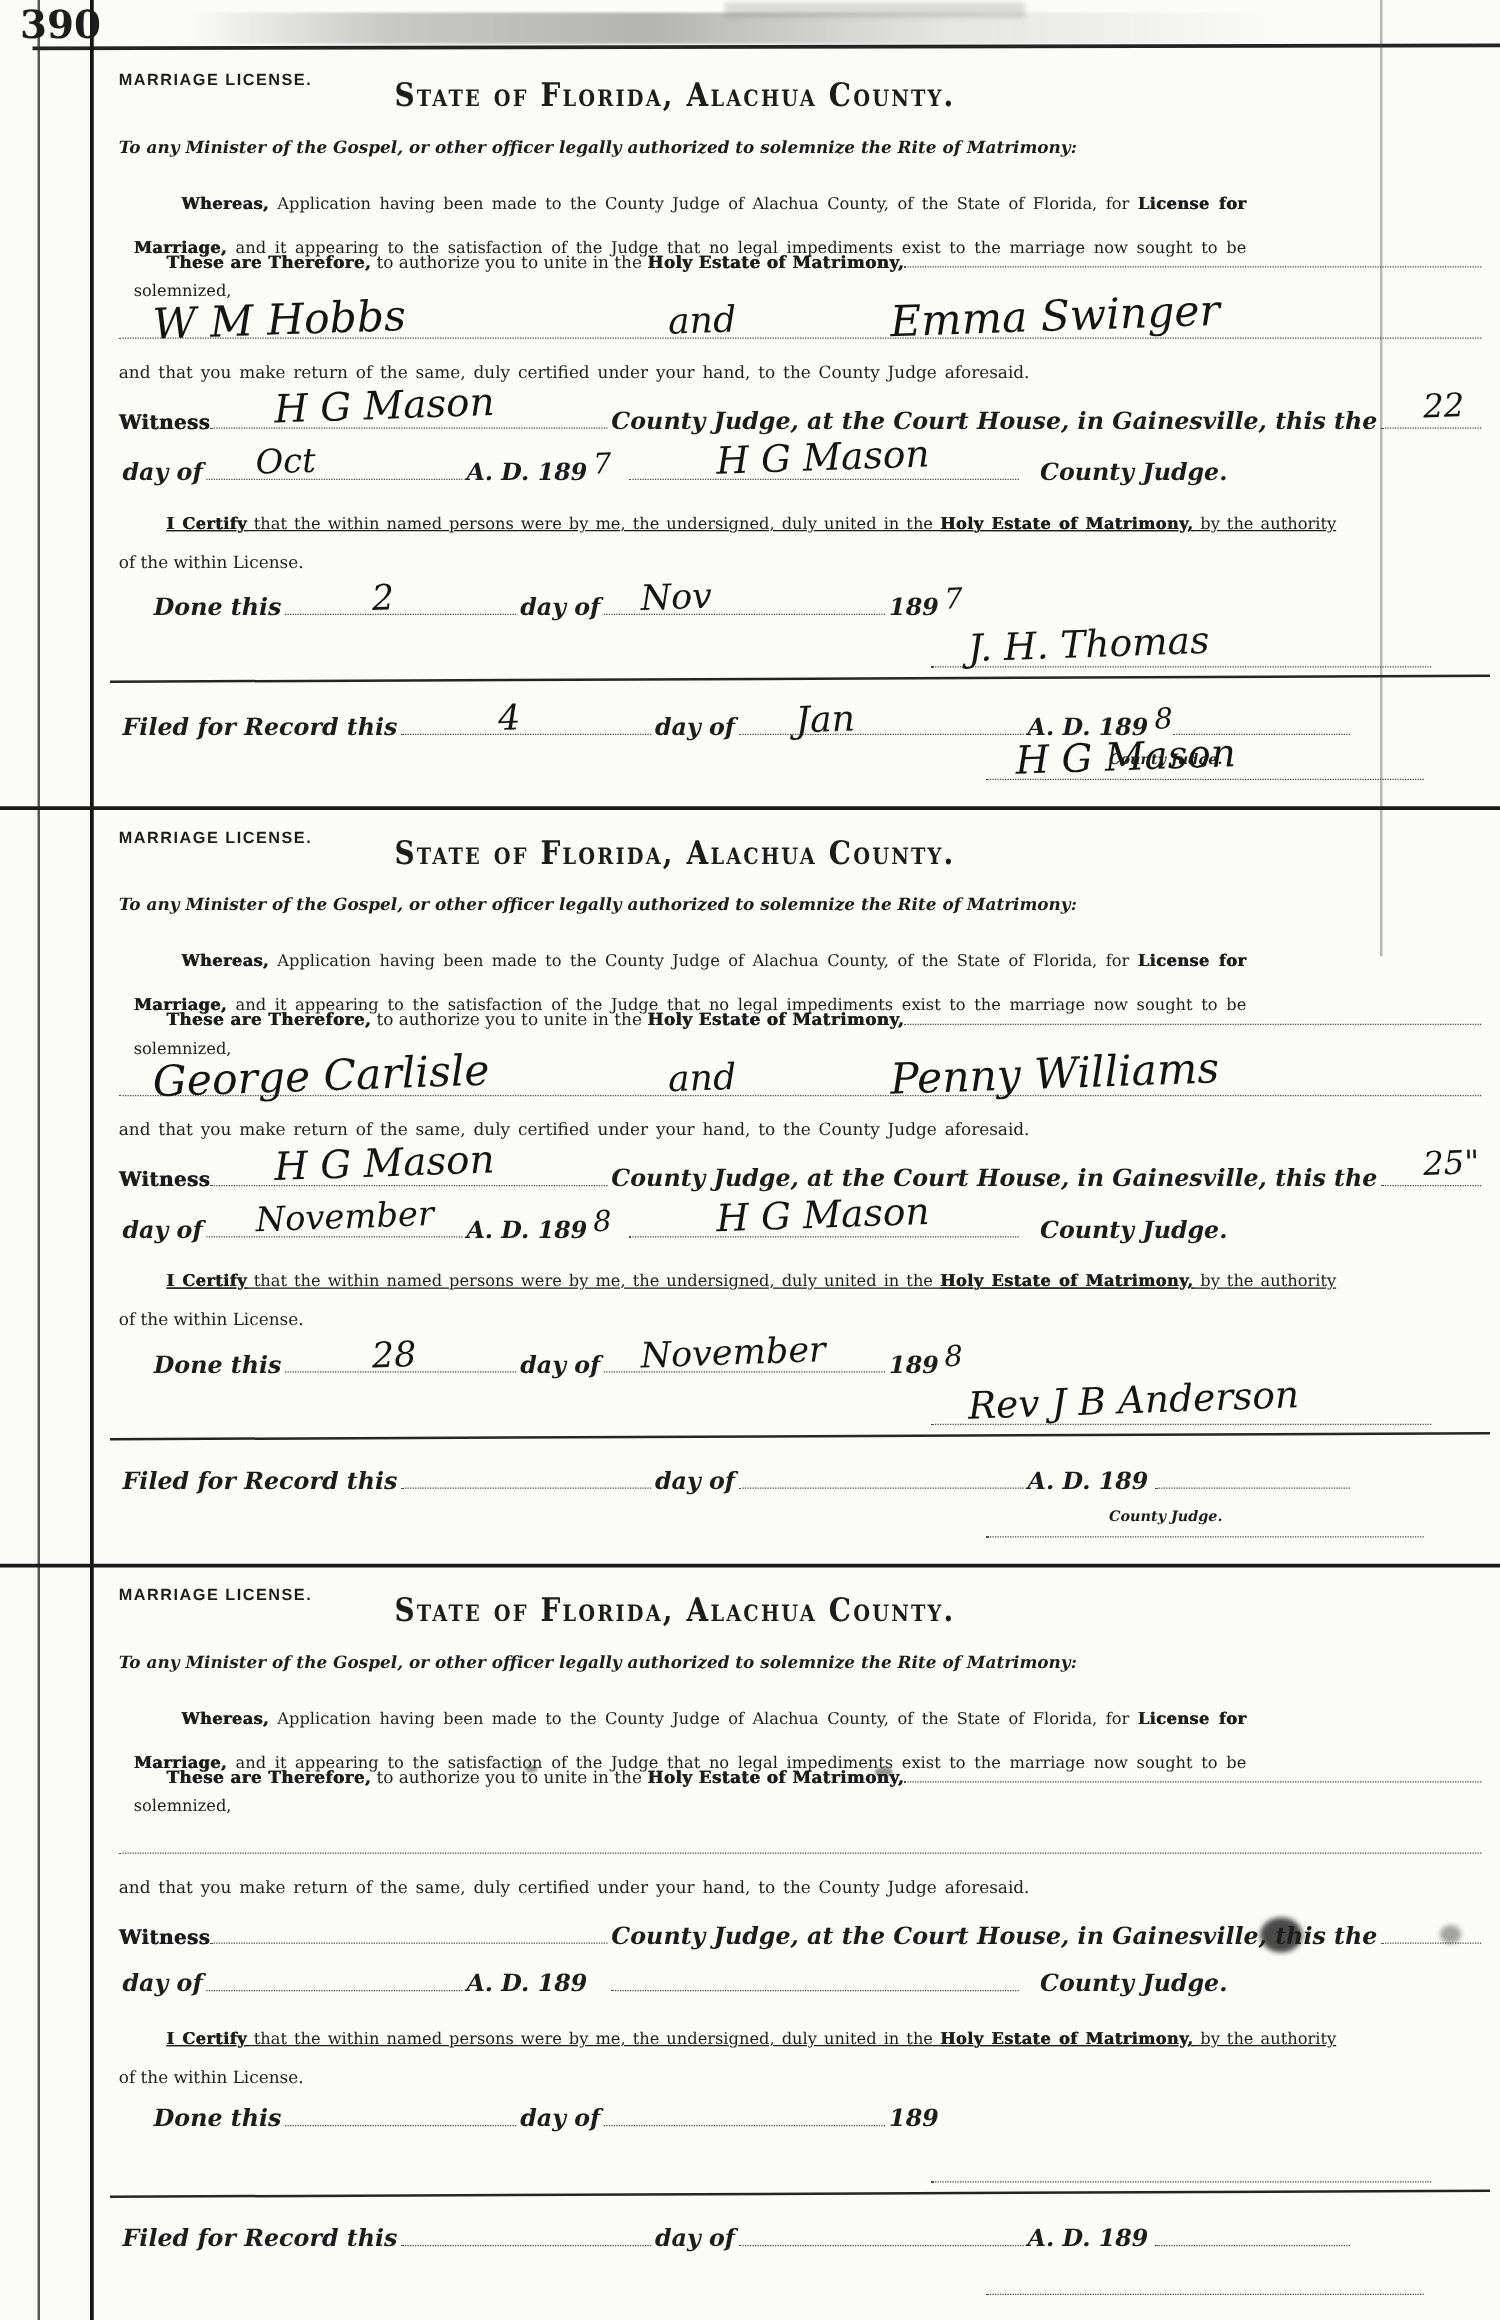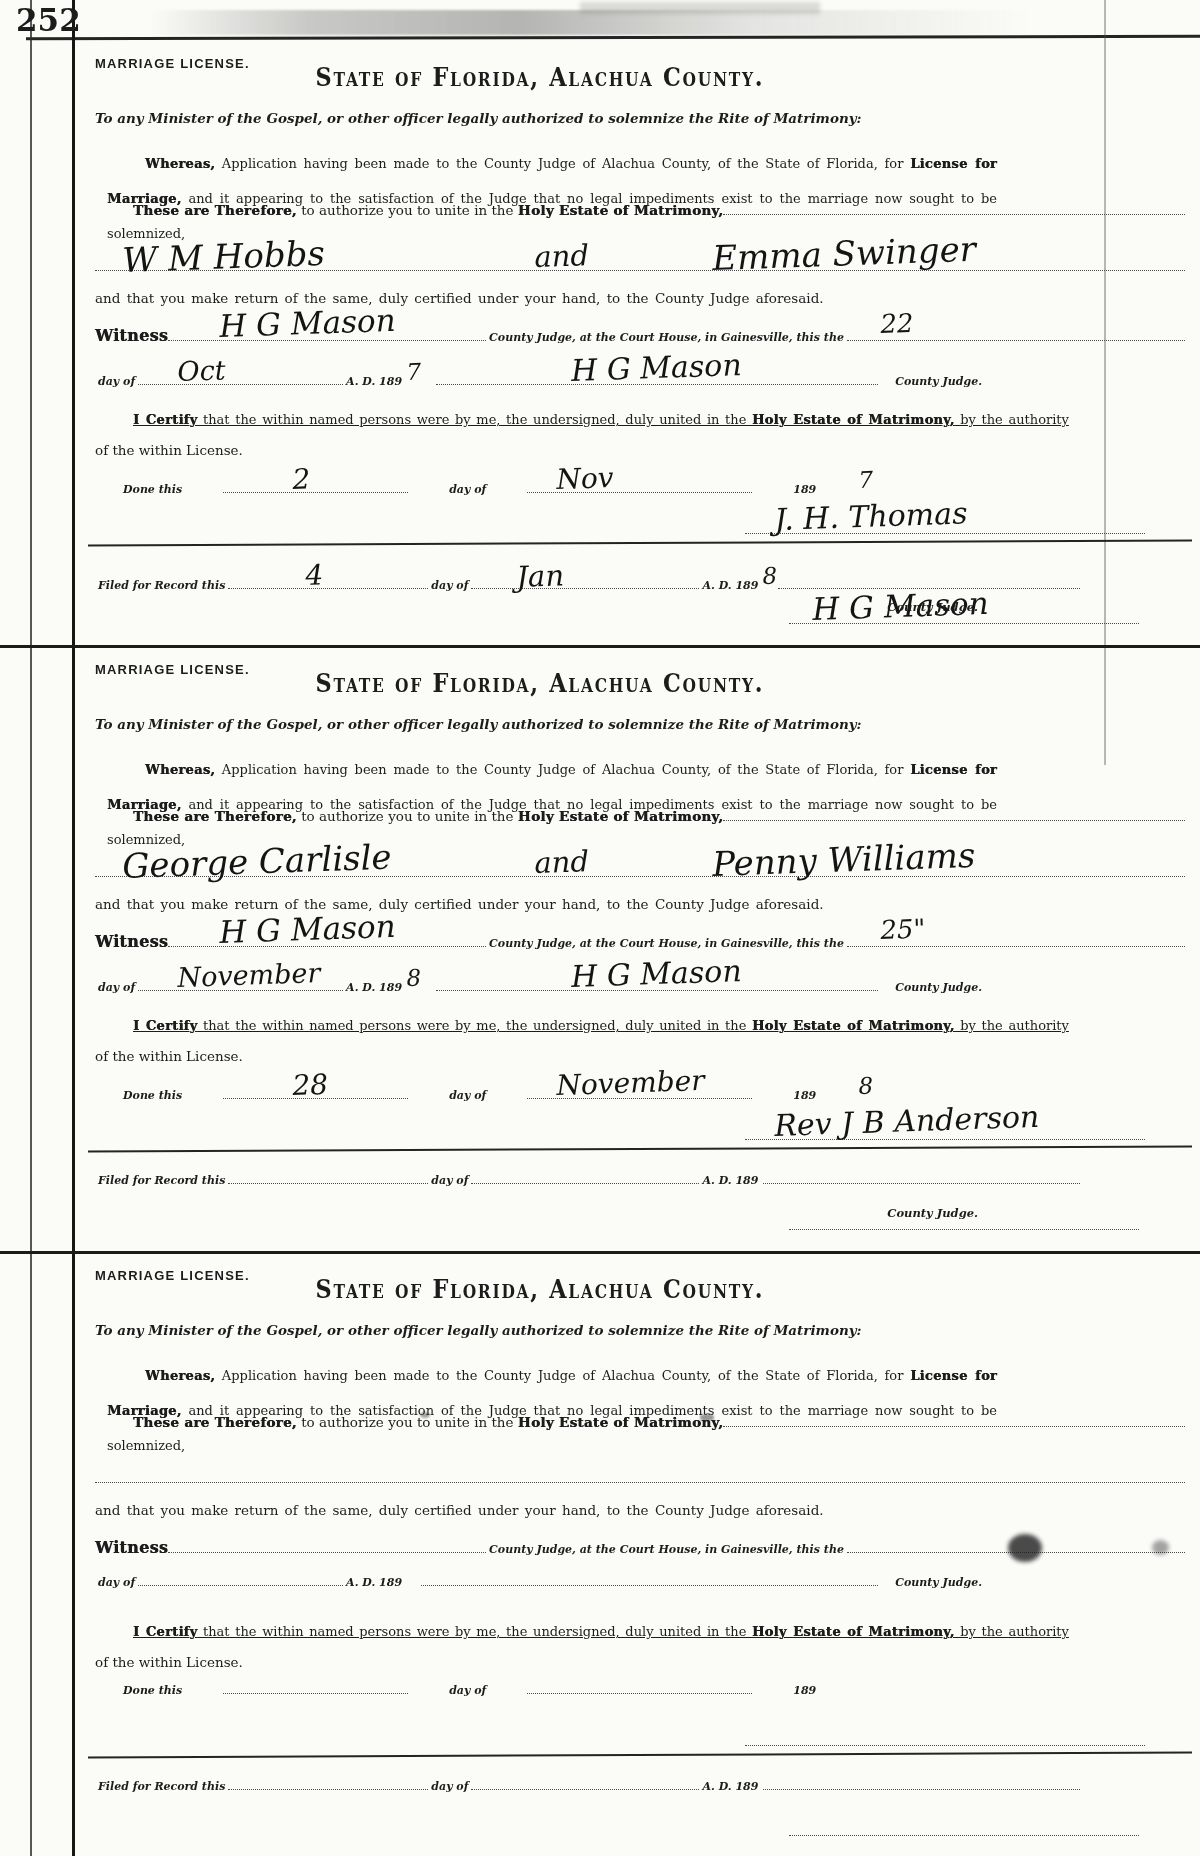--- a/index.html
+++ b/index.html
@@ -28,21 +28,21 @@
 
   .r-mlabel{position:absolute;top:14px;left:95px;
     font-family:"Liberation Sans",sans-serif;font-weight:bold;font-size:13px;letter-spacing:1.2px;}
   .r-title{position:absolute;top:20px;left:95px;width:890px;margin:0;text-align:center;
     font-size:26px;font-weight:bold;font-variant:small-caps;letter-spacing:2px;
     transform:scaleX(.86);transform-origin:center;}
   .r-toany{position:absolute;top:68px;left:95px;margin:0;font-style:italic;font-weight:bold;font-size:13.5px;}
   .r-whereas{position:absolute;top:92px;left:95px;width:890px;margin:12px;
     font-size:13px;line-height:35px;text-align:justify;text-indent:38px;word-spacing:2.5px;}
   .bl{font-weight:bold;letter-spacing:.3px;text-shadow:.5px 0 0 currentColor;}
-  .it{font-style:italic;font-weight:bold;font-size:11px;}
+  .it{font-style:italic;font-weight:bold;font-size:19px;}
 
   .row{display:flex;align-items:baseline;text-align:right;}
   .row > span{white-space:pre;}
   .row > .it{margin:0 3px;}
   .leader{position:relative;display:inline-block;height:3px;border-bottom:1.4px dotted #4a4a4a;}
 
   .r-therefore{position:absolute;top:160px;left:95px;right:15px;font-size:13.5px;}
   .r-therefore .bl:first-child{margin-left:38px;}
   .r-therefore .leader{flex:1;}
 
@@ -67,21 +67,21 @@
   .l-month .hw{position:absolute;left:40px;bottom:-3px;font-size:27px;}
   .hw-digit{display:inline-block;position:relative;top:-5px;font-size:23px;margin-left:2px;}
   .l-judgesig{flex:1;margin:0 14px;}
   .l-judgesig .hw{position:absolute;left:50%;bottom:-4px;font-size:30px;transform:translateX(-50%) rotate(-2deg);}
 
   .r-certify{position:absolute;top:370px;left:95px;right:18px;margin:0;font-size:13px;
     white-space:nowrap;overflow:hidden;word-spacing:1.5px;text-decoration:underline;}
   .r-certify .bl:first-child{margin-left:38px;}
   .r-license{position:absolute;top:400px;left:95px;margin:0;font-size:13.5px;text-align:center;}
 
-  .r-done{position:absolute;top:430px;left:120px;right:400px;gap:38px;}
+  .r-done{position:absolute;top:430px;left:120px;right:400px;}
   .l-dday{flex:0 0 185px;}
   .l-dday .hw{position:absolute;left:70px;bottom:-4px;font-size:28px;}
   .l-dmonth{flex:0 0 225px;}
   .l-dmonth .hw{position:absolute;left:30px;bottom:-4px;font-size:28px;}
 
   .r-officiant{position:absolute;top:450px;left:95px;right:15px;height:42px;display:flex;align-items:flex-end;}
   .l-osig{flex:0 0 400px;margin-left:auto;margin-right:40px;height:3px;}
   .l-osig .hw{position:absolute;left:30px;bottom:-4px;font-size:30px;}
 
   .mid-rule{position:absolute;top:500px;left:88px;right:8px;height:0;border-top:2px solid #242424;transform:rotate(-.25deg);}
@@ -101,21 +101,21 @@
 
   .blot{position:absolute;background:#1f1f1f;border-radius:50%;filter:blur(2px);}
   .blot-1{left:1008px;top:280px;width:34px;height:28px;opacity:.8;}
   .blot-2{left:1152px;top:286px;width:17px;height:15px;opacity:.4;}
   .blot-3{left:700px;top:160px;width:14px;height:7px;opacity:.45;filter:blur(1px);border-radius:40%;}
   .blot-4{left:420px;top:158px;width:10px;height:6px;opacity:.4;filter:blur(1px);}
 </style>
 </head>
 <body>
 
-<div class="page-number">252</div>
+<div class="page-number">390</div>
 <div class="rule-top"></div>
 <div class="edge-thin"></div>
 <div class="edge-thick"></div>
 <div class="smudge-a"></div>
 <div class="smudge-b"></div>
 <div class="crease"></div>
 
 <div class="forms">
   <section class="form form-0">
     <div class="r-mlabel">MARRIAGE LICENSE.</div>

